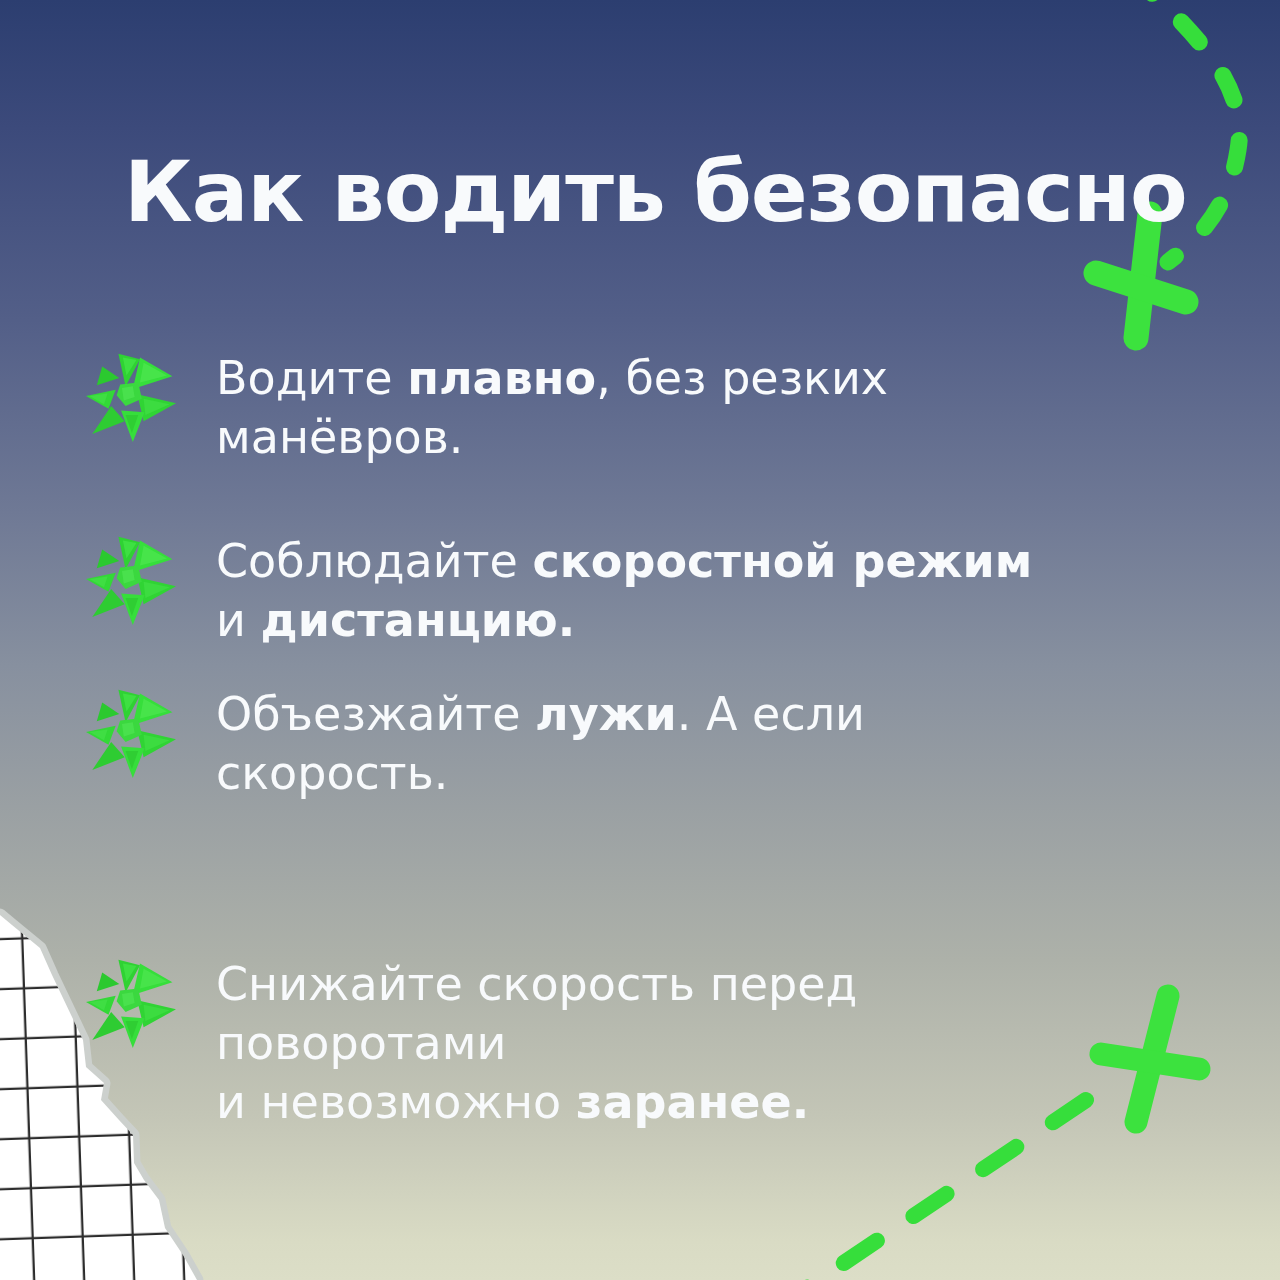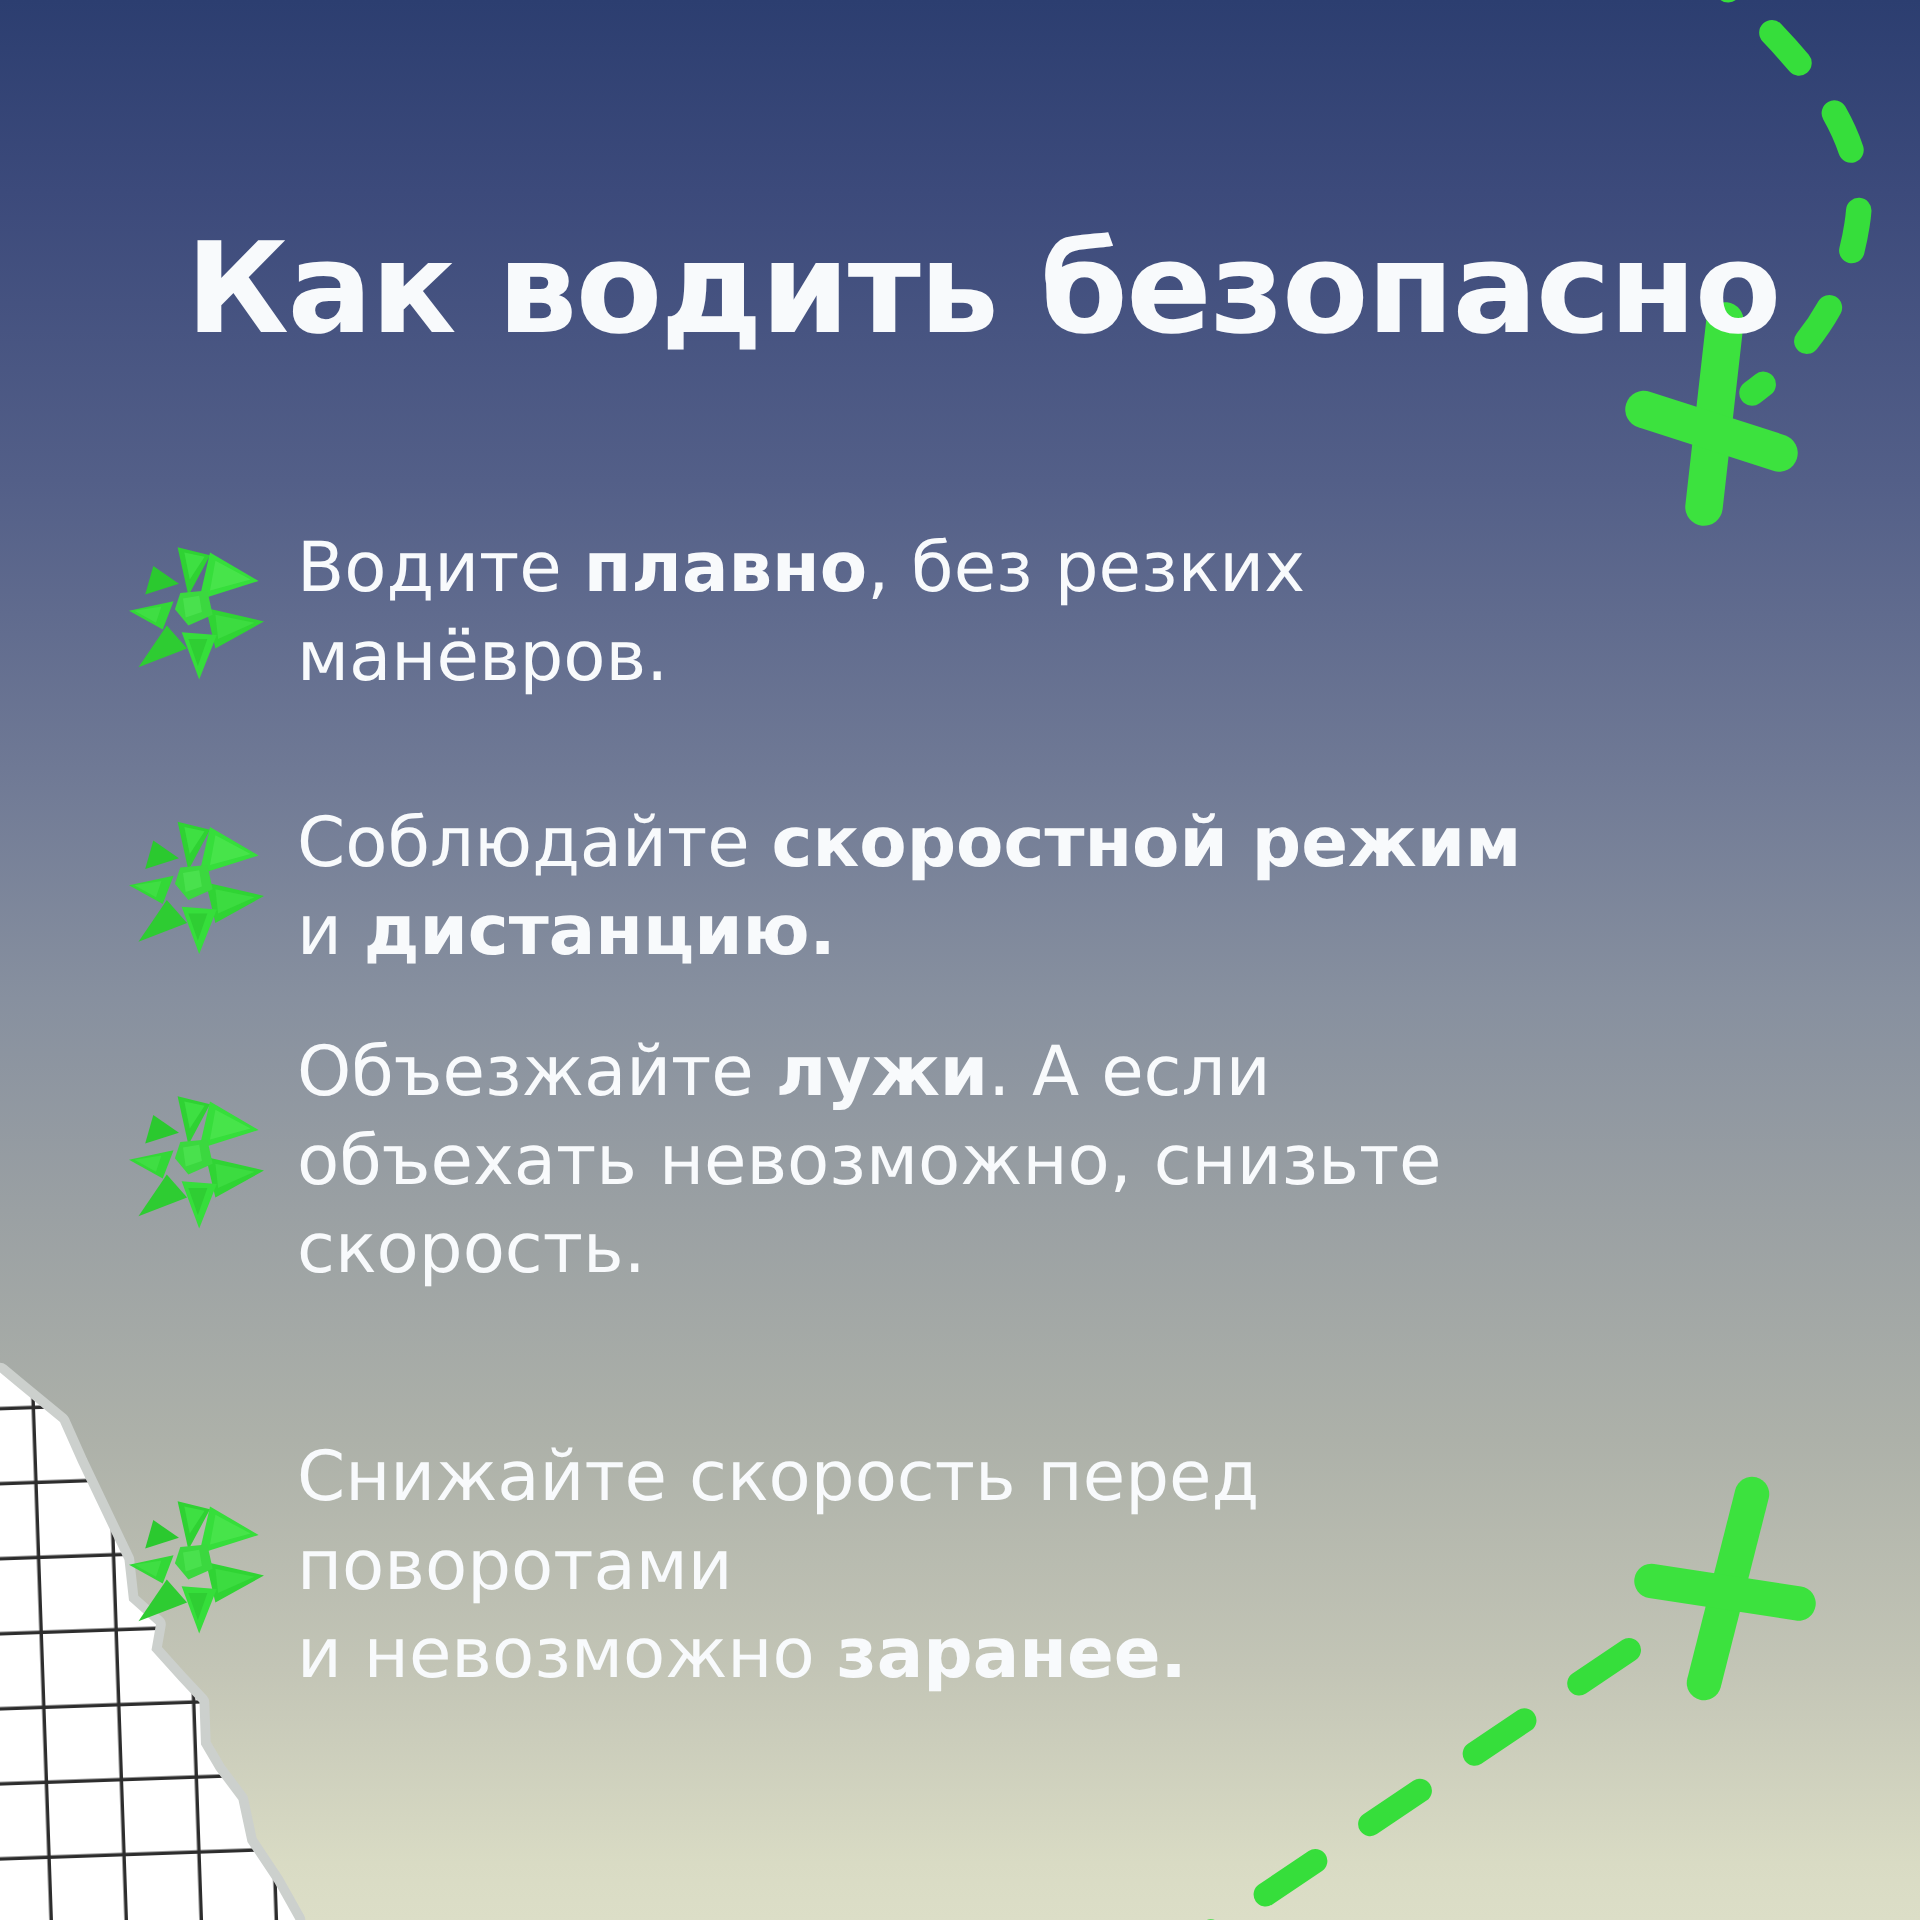--- a/index.html
+++ b/index.html
@@ -18,21 +18,21 @@
     --text:#f8fafc;
     --paper:#ffffff;
     --grid-line:#1b1b1b;
   }
   .decor-layer{position:absolute;left:0;top:0;width:1280px;height:1280px;pointer-events:none;}
   .page-title{
     position:absolute;left:100px;top:86px;width:1080px;
     font-size:84px;line-height:1.2;font-weight:700;color:var(--text);
     letter-spacing:-1px;white-space:nowrap;margin-left:24px;
   }
-  .bullet{position:absolute;left:86px;width:1120px;display:flex;align-items:center;gap:22px;}
+  .bullet{position:absolute;left:86px;width:1120px;display:flex;gap:40px;}
   .bullet .marker{flex:0 0 90px;width:90px;height:96px;}
   .bullet .marker svg{width:90px;height:96px;display:block;}
   .bullet .text{
     font-size:46px;line-height:59px;color:var(--text);font-weight:400;
   }
   .bullet .text .bold{font-weight:700;}
   .b1{top:349px;}
   .b2{top:532px;}
   .b3{top:685px;}
   .b4{top:907px;margin-top:48px;}
@@ -124,21 +124,20 @@
   </div>
 
   <div class="bullet b3">
     <span class="marker">
       <svg viewBox="0 0 100 100">
           <use href="#asterisk-def"></use>
         </svg>
     </span>
     <div class="text">
         <div><span>Объезжайте </span><span class="bold">лужи</span><span>. А если</span></div>
-        <div><span>объехать невозможно, снизьте</span></div>
         <div><span>скорость.</span></div>
       </div>
   </div>
 
   <div class="bullet b4">
     <span class="marker">
       <svg viewBox="0 0 100 100">
           <use href="#asterisk-def"></use>
         </svg>
     </span>

